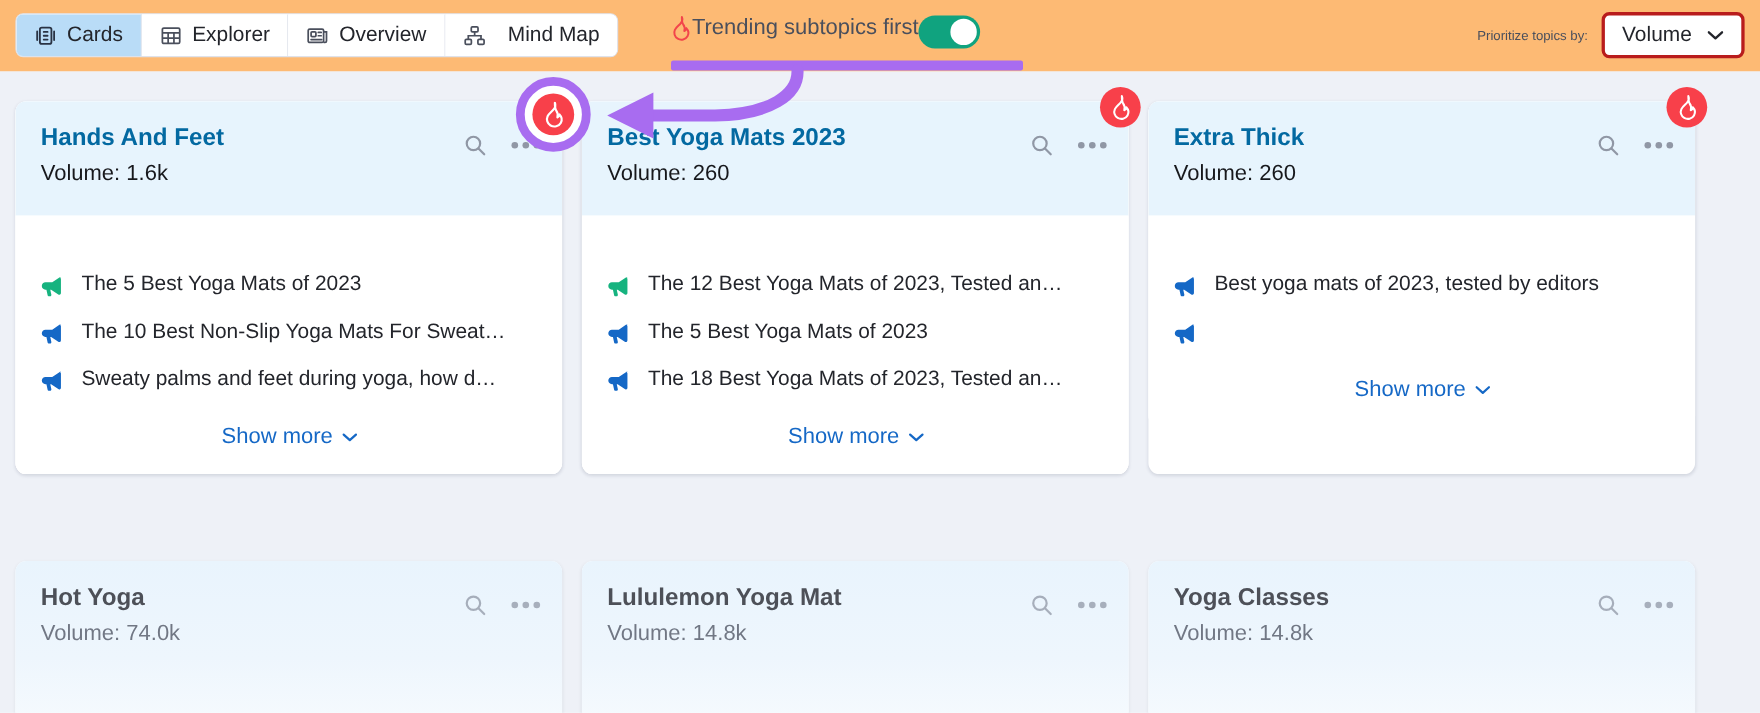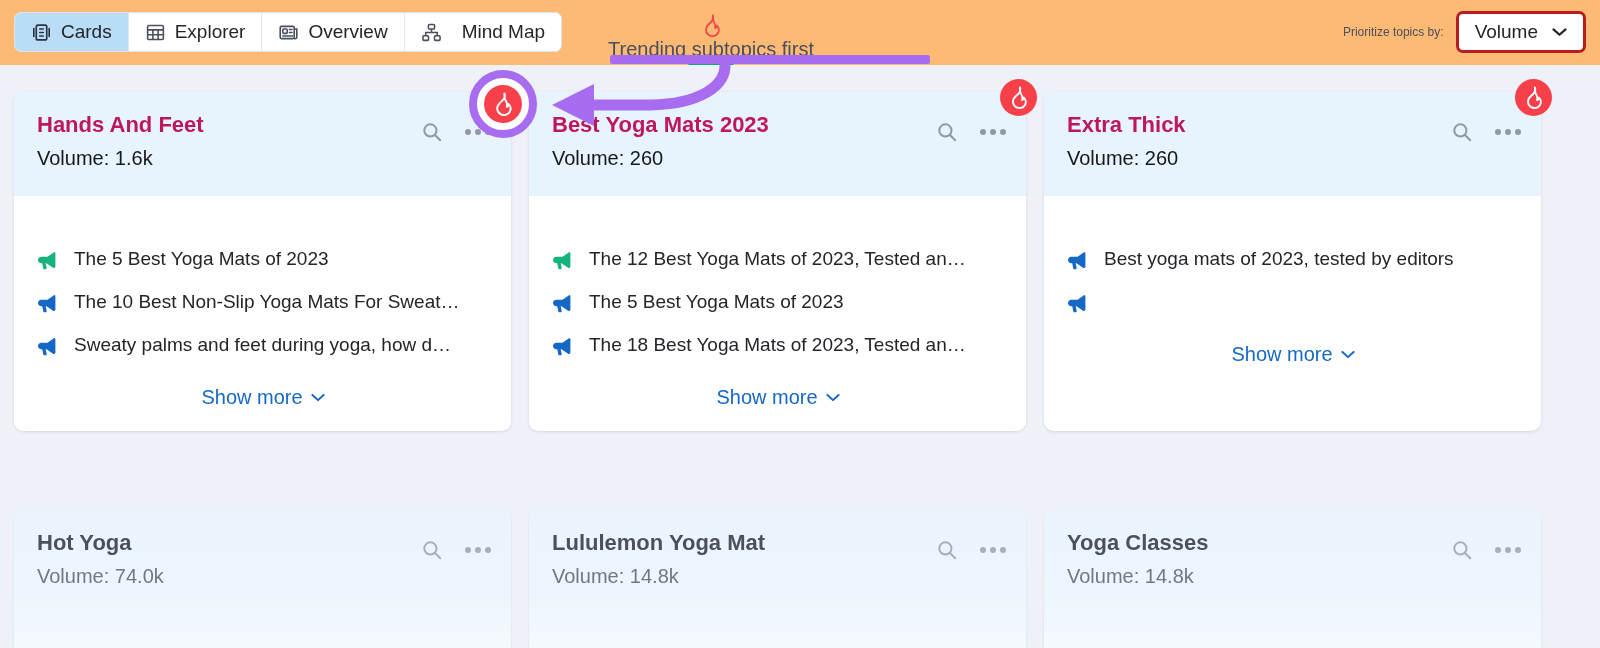--- a/index.html
+++ b/index.html
@@ -31,23 +31,22 @@
   }
   .tab:last-child { border-right: none; gap: 20px; }
   .tab.active { background: #b9dcf7; }
   .tab .ticon { display: flex; width: 21px; height: 21px; flex: none; color: #4a4f5c; }
   .tab.active .ticon { color: #2a3344; }
   .tab svg { width: 100%; height: 100%; display: block; }
 
   
   .trending {
     position: absolute; left: 608px; top: 14px;
-    display: flex; align-items: center; height: 38px;
+    display: flex; align-items: flex-start; height: 38px;
     cursor: pointer;
-    flex-direction: column;
   }
   .flame-sm { width: 21px; height: 24px; flex: none; color: #f2454b; }
   .flame-sm svg { width: 100%; height: 100%; display: block; }
   .trending-label { font-size: 20px; color: #4a4f5c; white-space: nowrap; }
   .switch {
     width: 56px; height: 30px; border-radius: 15px;
     background: #10a37f; position: relative; flex: none;
   }
   .switch .knob {
     position: absolute; right: 3px; top: 3px;
@@ -84,21 +83,21 @@
     width: 497px; flex: none;
     background: #ffffff;
     border-radius: 10px;
     box-shadow: 0 1px 3px rgba(30,40,70,.13);
     overflow: visible;
   }
   .card-inner { border-radius: 10px; overflow: hidden; background:#fff; }
   .card-head {
     background: #e7f4fd; padding: 20px 22px 20px 23px; height: 104px;
   }
-  .card-title { font-size: 22px; font-weight: bold; color: #be185d; line-height: 1.2; }
+  .card-title { font-size: 22px; font-weight: bold; color: #0369a1; line-height: 1.2; }
   .card-volume { font-size: 20px; color: #17181c; margin-top: 9px; }
   .head-icons {
     position: absolute; right: 20px; top: 29px;
     display: flex; align-items: center; gap: 22px;
   }
   .ic-search { width: 22px; height: 22px; color: #9097a5; cursor: pointer; }
   .ic-search svg { width: 100%; height: 100%; display: block; }
   .ic-dots { display: flex; gap: 4px; cursor: pointer; align-items: center; }
   .ic-dots i { width: 6px; height: 6px; border-radius: 50%; background: #9097a5; display: block; }
 

